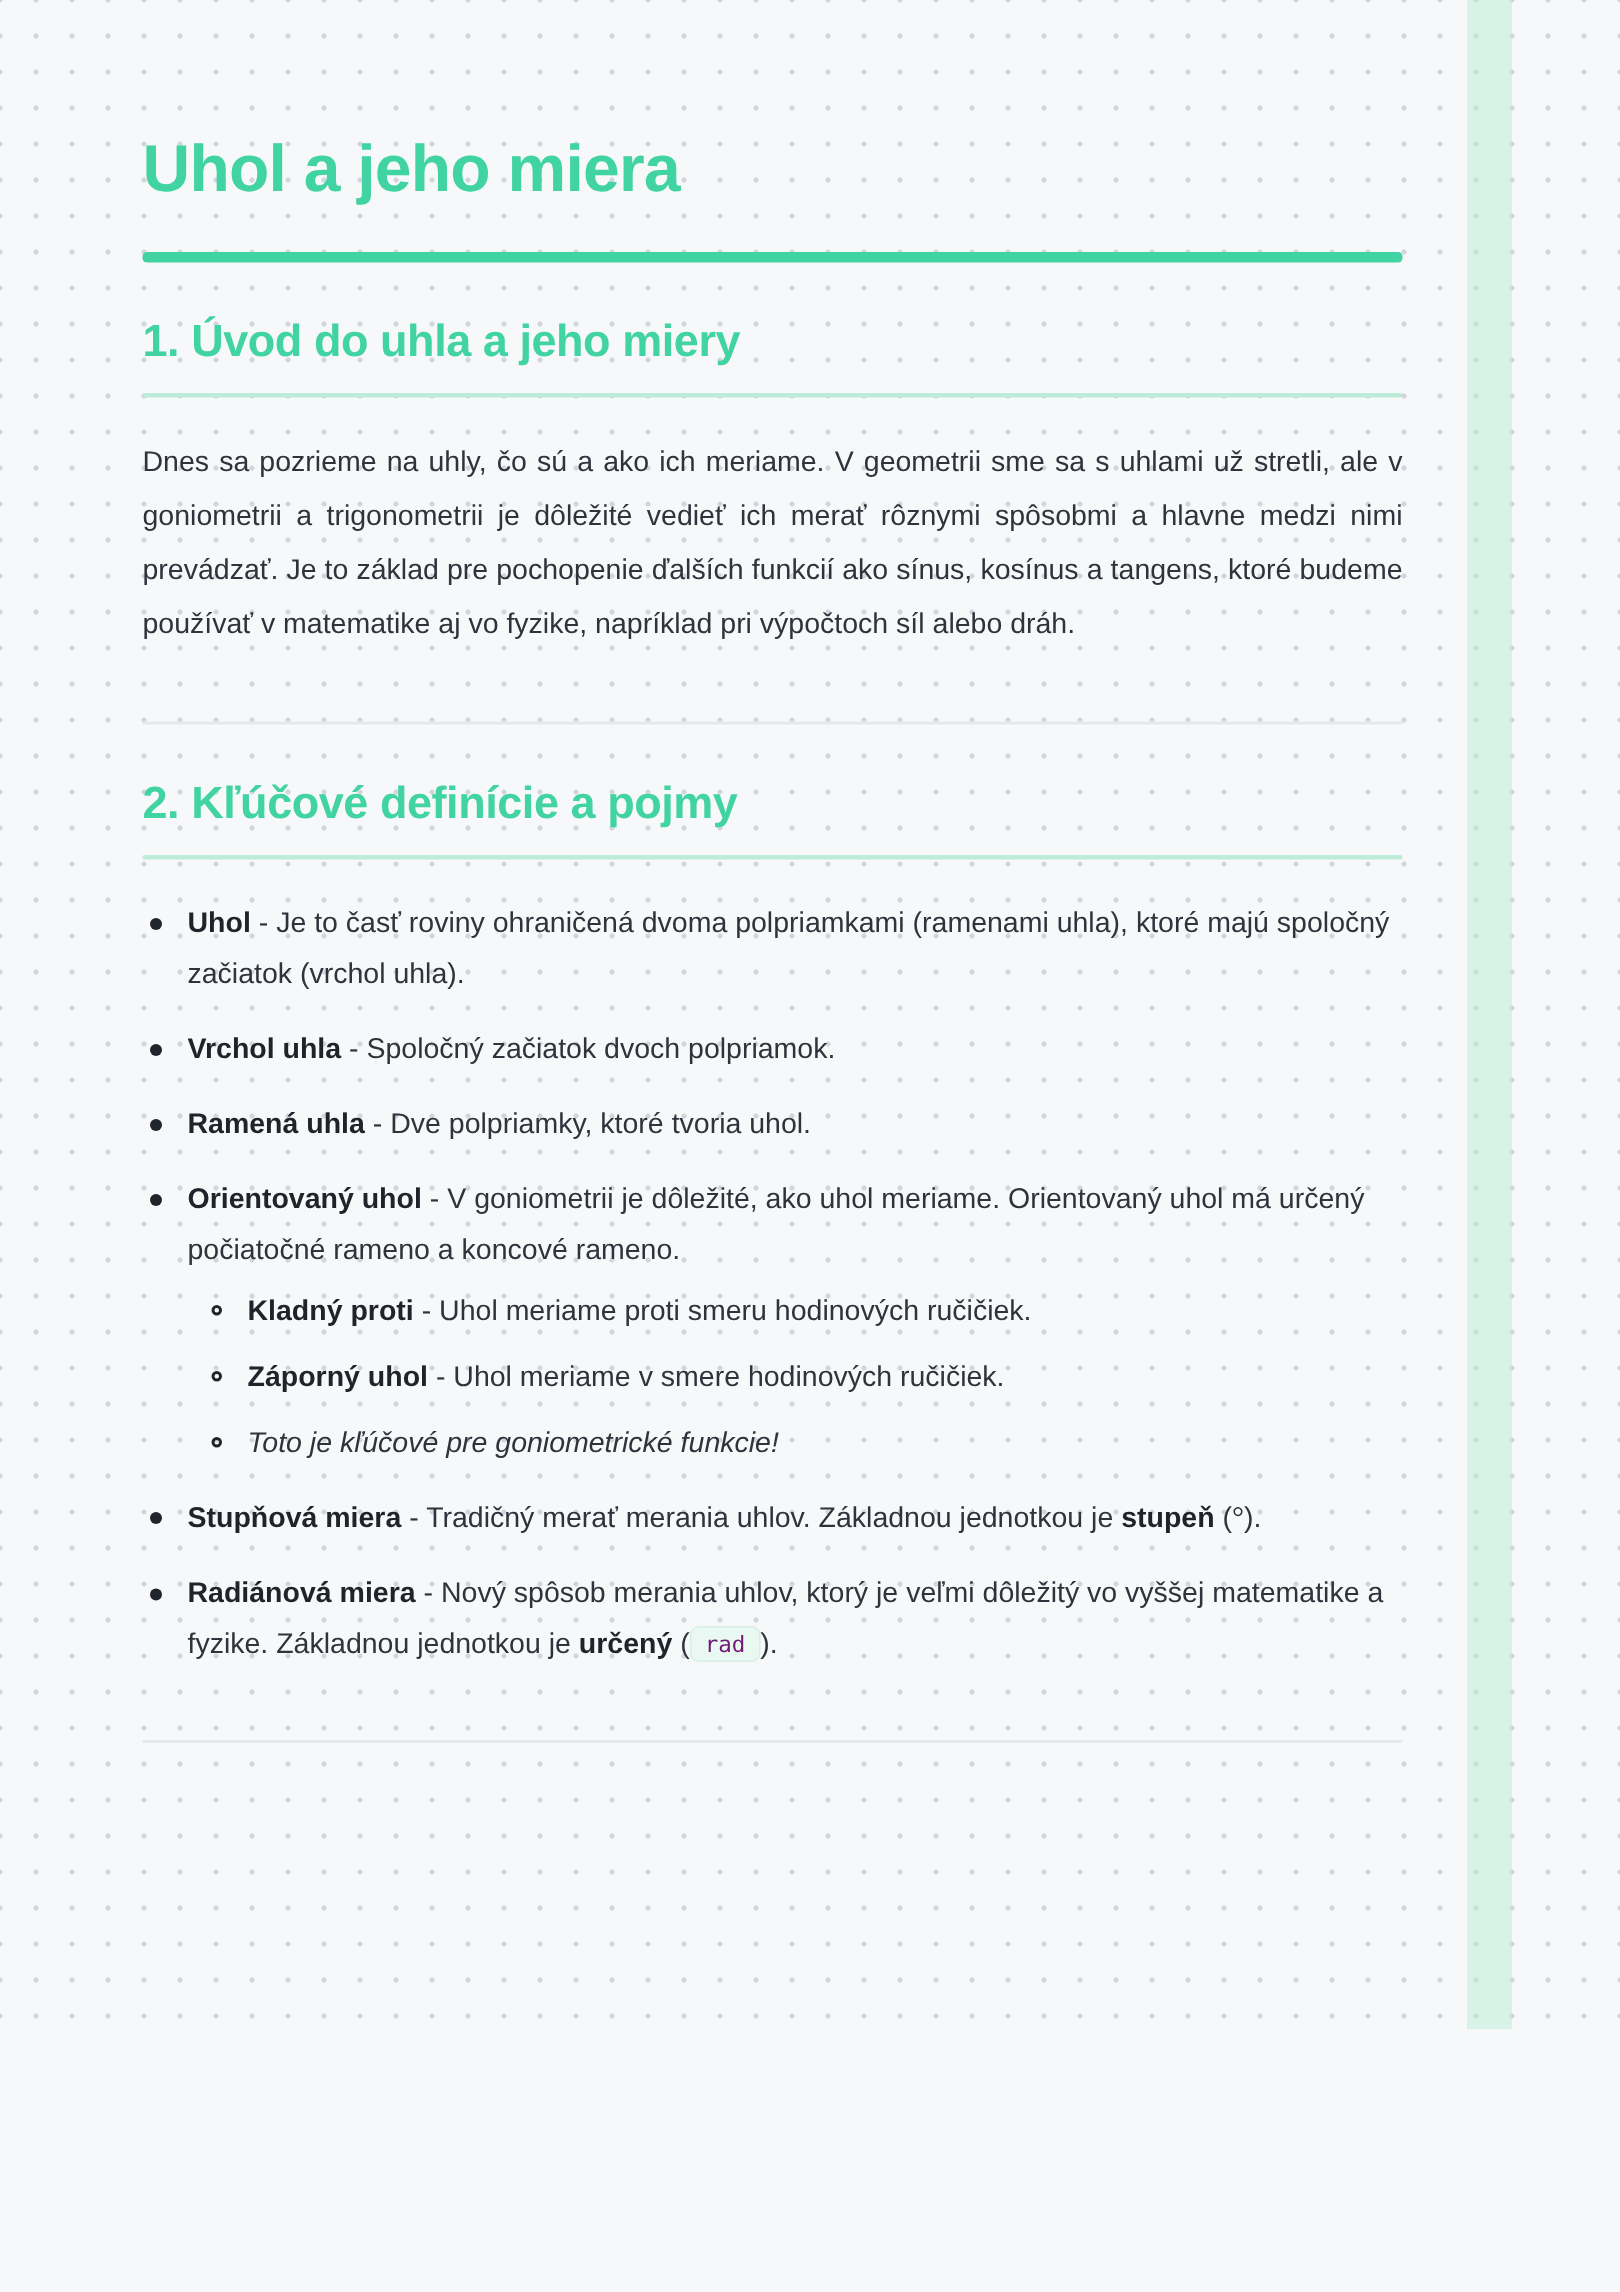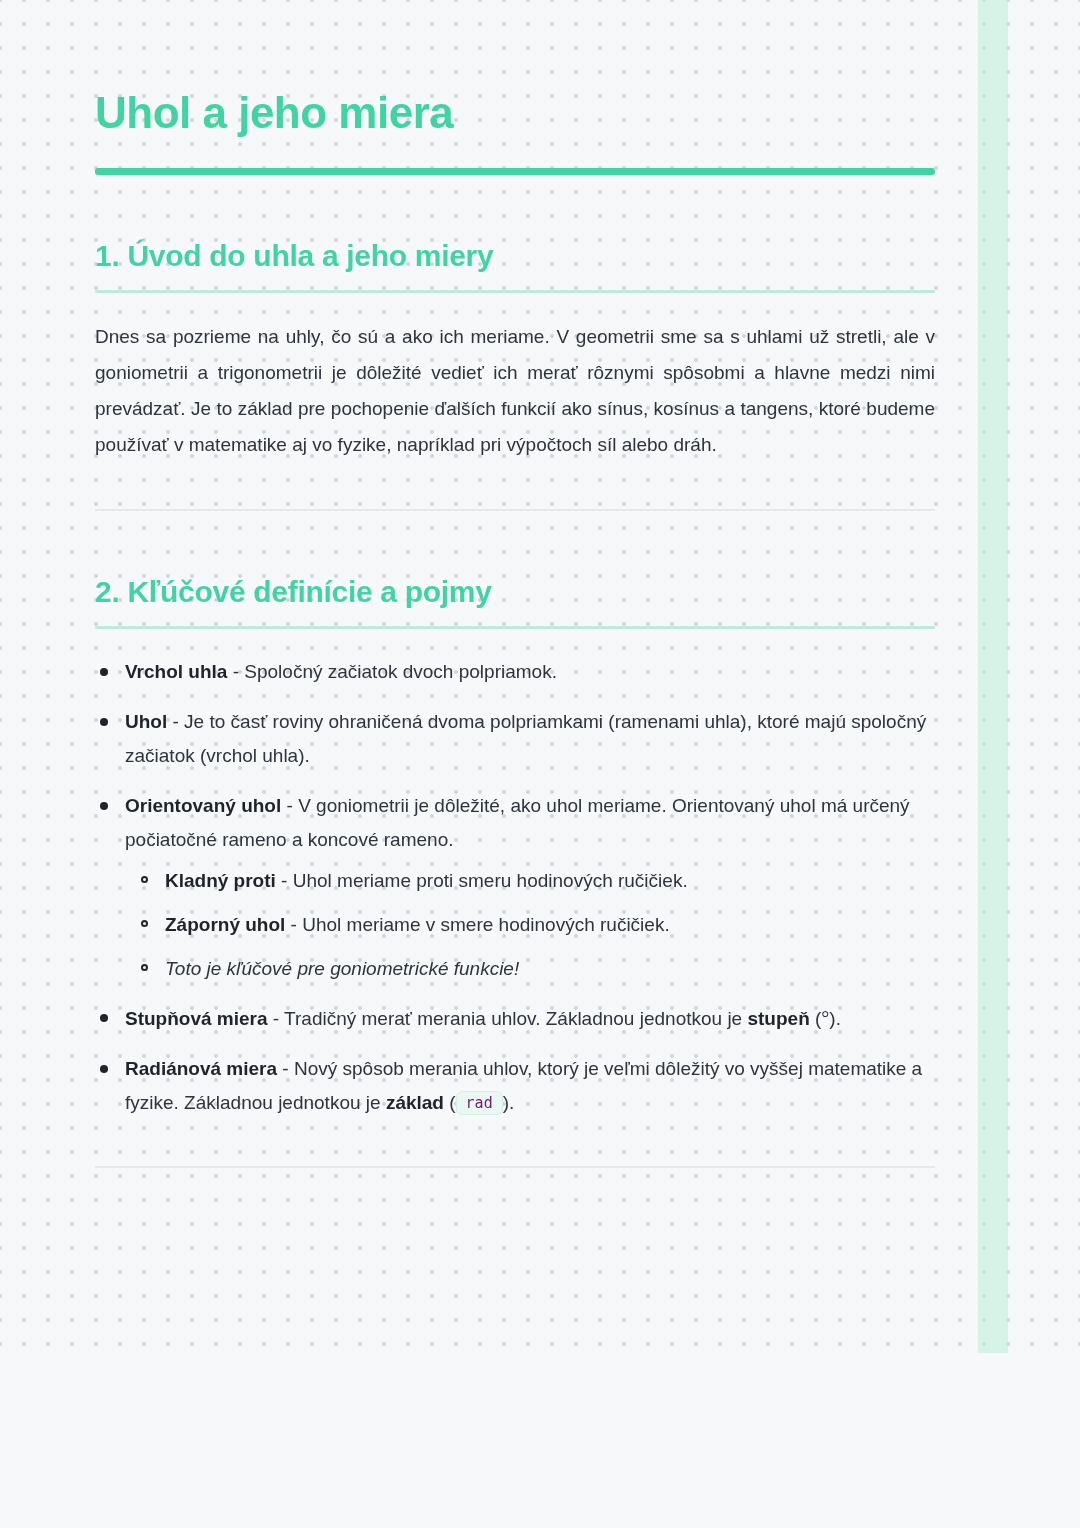--- a/index.html
+++ b/index.html
@@ -45,21 +45,21 @@
     color: #42d3a2;
   }
   .title-rule {
     margin-top: 30px;
     height: 7px;
     border-radius: 3px;
     background: #42d3a2;
   }
 
   h2.section-heading {
-    margin-top: 64px;
+    margin-top: 36px;
     font-size: 30px;
     font-weight: 700;
     letter-spacing: -0.3px;
     color: #42d3a2;
   }
   .heading-rule {
     margin-top: 17px;
     height: 3px;
     border-radius: 2px;
     background: #bcebd9;
@@ -178,28 +178,32 @@
     <hr class="section-divider">
 
     <section>
       <h2 class="section-heading">2. Kľúčové definície a pojmy</h2>
       <div class="heading-rule"></div>
 
       <ul class="def-list">
 
         <li class="bullet-item">
           <span class="marker"></span>
+          <b class="term">Uhol</b><span> - </span><span>Je to časť roviny ohraničená dvoma polpriamkami (ramenami uhla), ktoré majú spoločný začiatok (vrchol uhla).</span>
+        </li>
+
+        <li class="bullet-item">
+          <span class="marker"></span>
           <b class="term">Vrchol uhla</b><span> - </span><span>Spoločný začiatok dvoch polpriamok.</span>
         </li>
 
         <li class="bullet-item">
           <span class="marker"></span>
-          <b class="term">Uhol</b><span> - </span><span>Je to časť roviny ohraničená dvoma polpriamkami (ramenami uhla), ktoré majú spoločný začiatok (vrchol uhla).</span>
-        </li>
-
+          <b class="term">Ramená uhla</b><span> - </span><span>Dve polpriamky, ktoré tvoria uhol.</span>
+        </li>
 
         <li class="bullet-item">
           <span class="marker"></span>
           <b class="term">Orientovaný uhol</b><span> - </span><span>V goniometrii je dôležité, ako uhol meriame. Orientovaný uhol má určený počiatočné rameno a koncové rameno.</span>
           <ul class="sub-list">
             <li class="sub-item">
               <span class="marker-circle"></span>
               <b class="term">Kladný proti</b><span> - </span><span>Uhol meriame proti smeru hodinových ručičiek.</span>
             </li>
             <li class="sub-item">
@@ -213,21 +217,21 @@
           </ul>
         </li>
 
         <li class="bullet-item">
           <span class="marker"></span>
           <b class="term">Stupňová miera</b><span> - </span><span>Tradičný merať merania uhlov. Základnou jednotkou je </span><b class="term">stupeň</b><span> (</span><span class="math">°</span><span>).</span>
         </li>
 
         <li class="bullet-item">
           <span class="marker"></span>
-          <b class="term">Radiánová miera</b><span> - </span><span>Nový spôsob merania uhlov, ktorý je veľmi dôležitý vo vyššej matematike a fyzike. Základnou jednotkou je </span><b class="term">základ</b><span> (</span><span class="code-badge">rad</span><span>).</span>
+          <b class="term">Radiánová miera</b><span> - </span><span>Nový spôsob merania uhlov, ktorý je veľmi dôležitý vo vyššej matematike a fyzike. Základnou jednotkou je </span><b class="term">určený</b><span> (</span><span class="code-badge">rad</span><span>).</span>
         </li>
 
       </ul>
     </section>
 
     <hr class="section-divider">
 
 
   </div>
 

